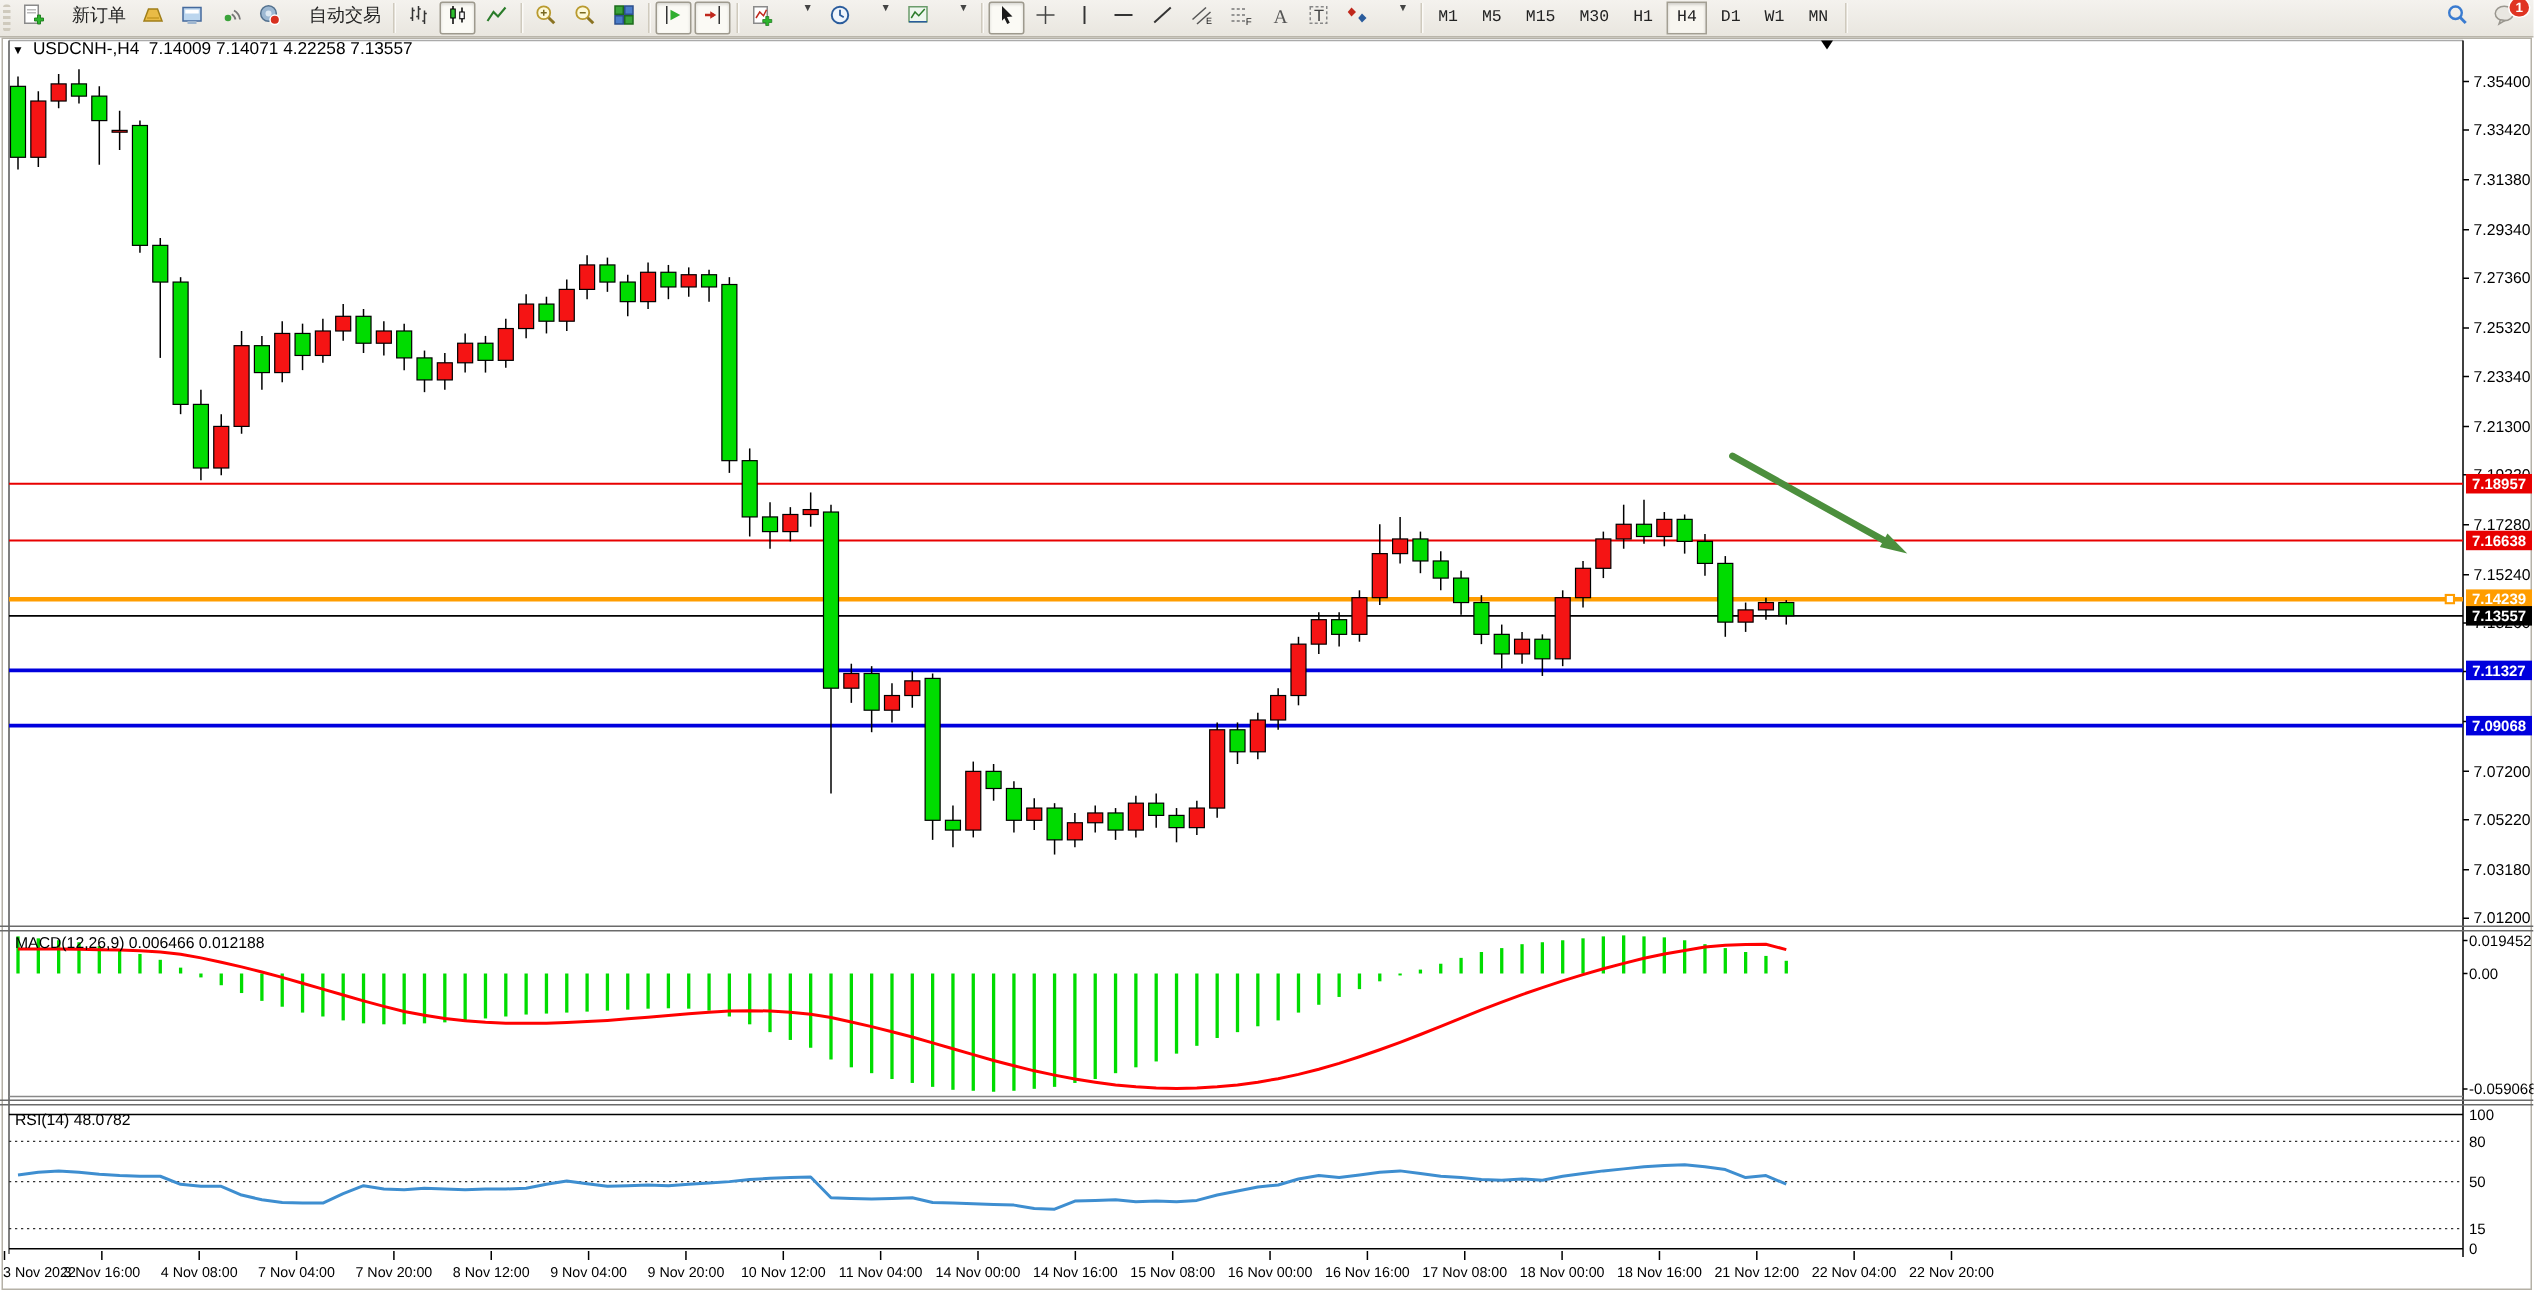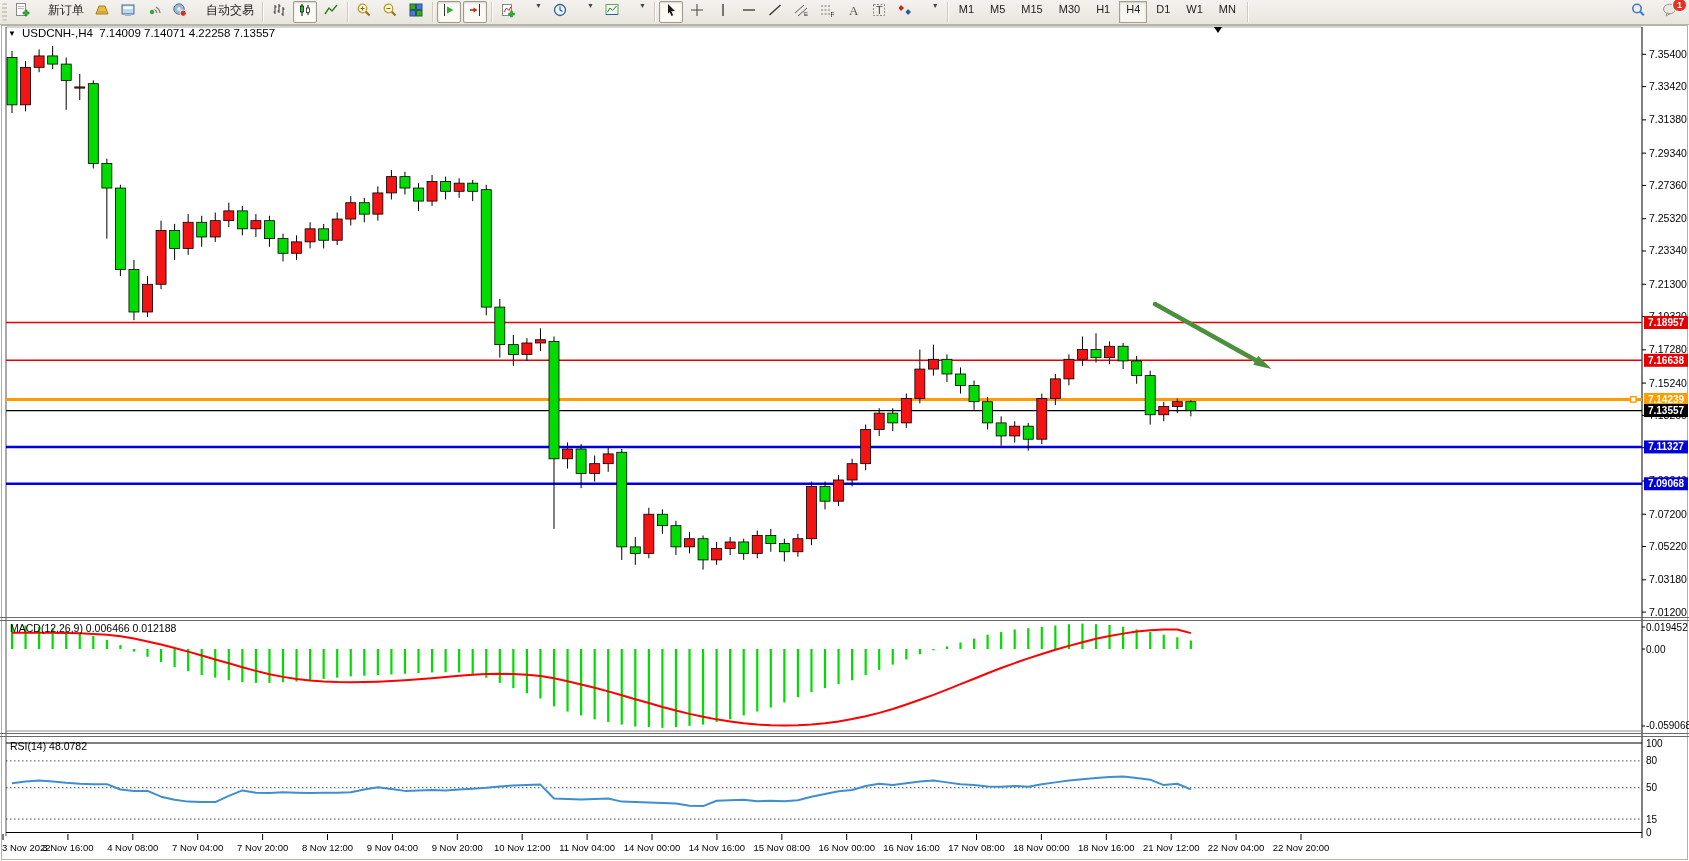--- a/index.html
+++ b/index.html
@@ -12,22 +12,22 @@
     repeating-linear-gradient(180deg,#cfcabd 0 2px,transparent 2px 4px);border-radius:2px;}
   .tb-sep{width:1px;height:20px;background:#cfcabd;box-shadow:1px 0 0 #fbfaf7;margin:0 3px;}
   .tb-group{display:flex;align-items:center;height:24px;}
   .tb-btn{display:flex;align-items:flex-start;gap:18px;height:20px;padding:0 3px;margin:0 1px;
     border:1px solid transparent;border-radius:2px;cursor:default;}
   .tb-btn.active{border:1px solid #9e9a8e;background:#fbfaf5;
     box-shadow:inset 0 1px 2px rgba(0,0,0,.15);}
   .tb-btn .cjk{font-size:12px;white-space:nowrap;}
   .tb-btn svg{display:block;}
   .caret{font-size:7px;color:#444;margin-left:1px;}
-  .tf-btn{font-size:11px;padding:1px 6px;height:18px;display:flex;
-    border:1px solid transparent;margin:4px 1px;color:#222;}
+  .tf-btn{font-size:11px;padding:1px 6px;height:18px;display:flex;align-items:center;
+    border:1px solid transparent;margin:4px 1px;color:#222;font-family:Liberation Mono, monospace;}
   .tf-btn.active{border:1px solid #a39f93;background:#f8f6f0;
     box-shadow:inset 0 1px 2px rgba(0,0,0,.18);}
   #tb-right{margin-left:auto;display:flex;align-items:center;padding-right:6px;gap:6px;}
   .badge{position:absolute;top:-4px;right:-6px;background:#e03423;color:#fff;font-size:9px;
     font-weight:bold;border-radius:7px;padding:0 4px;line-height:12px;border:1px solid #fff;}
   
   #chart-svg{position:absolute;top:24px;left:0;z-index:1;}
   #chart-title{position:absolute;top:27px;left:8px;z-index:2;font-size:11.5px;color:#000;
     display:flex;align-items:center;gap:6px;white-space:pre;}
   #chart-title .tri{font-size:8px;}

